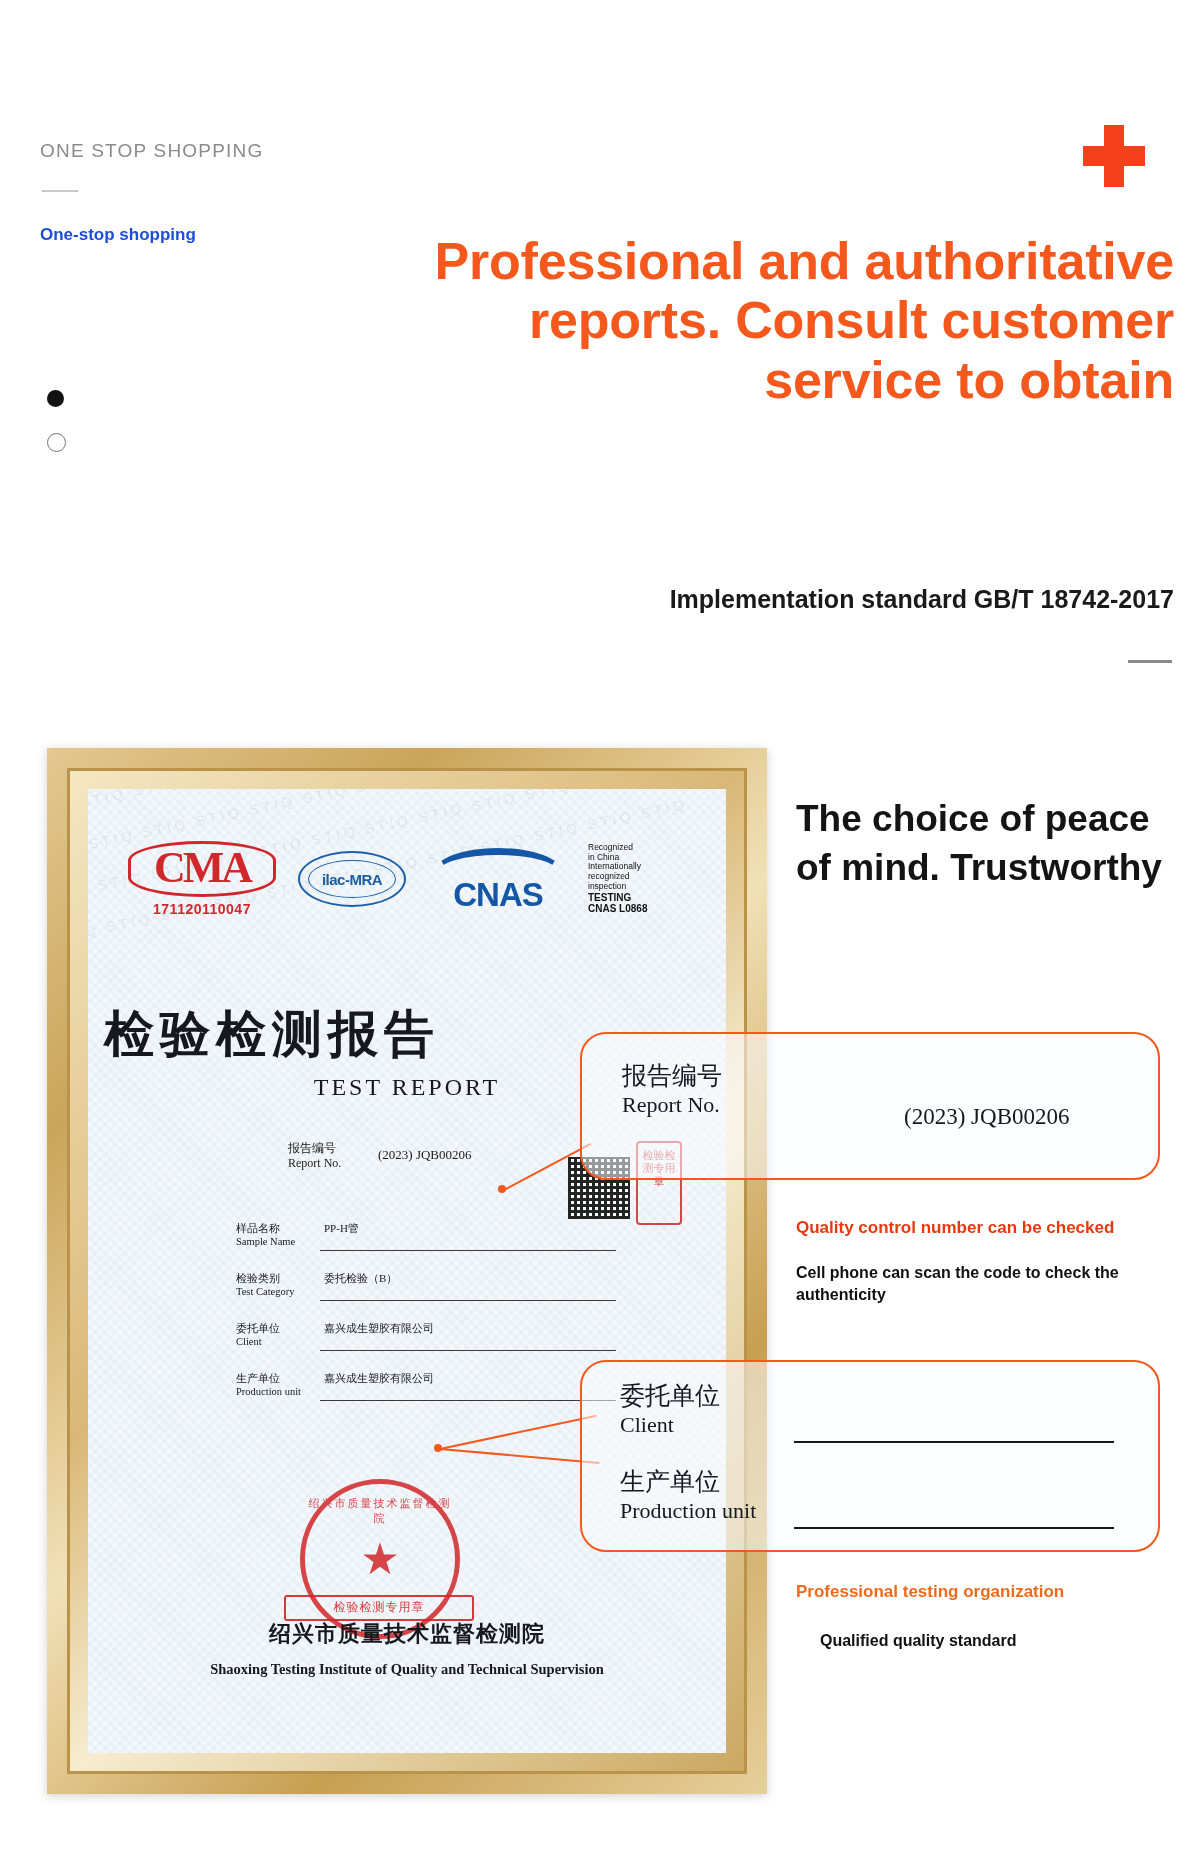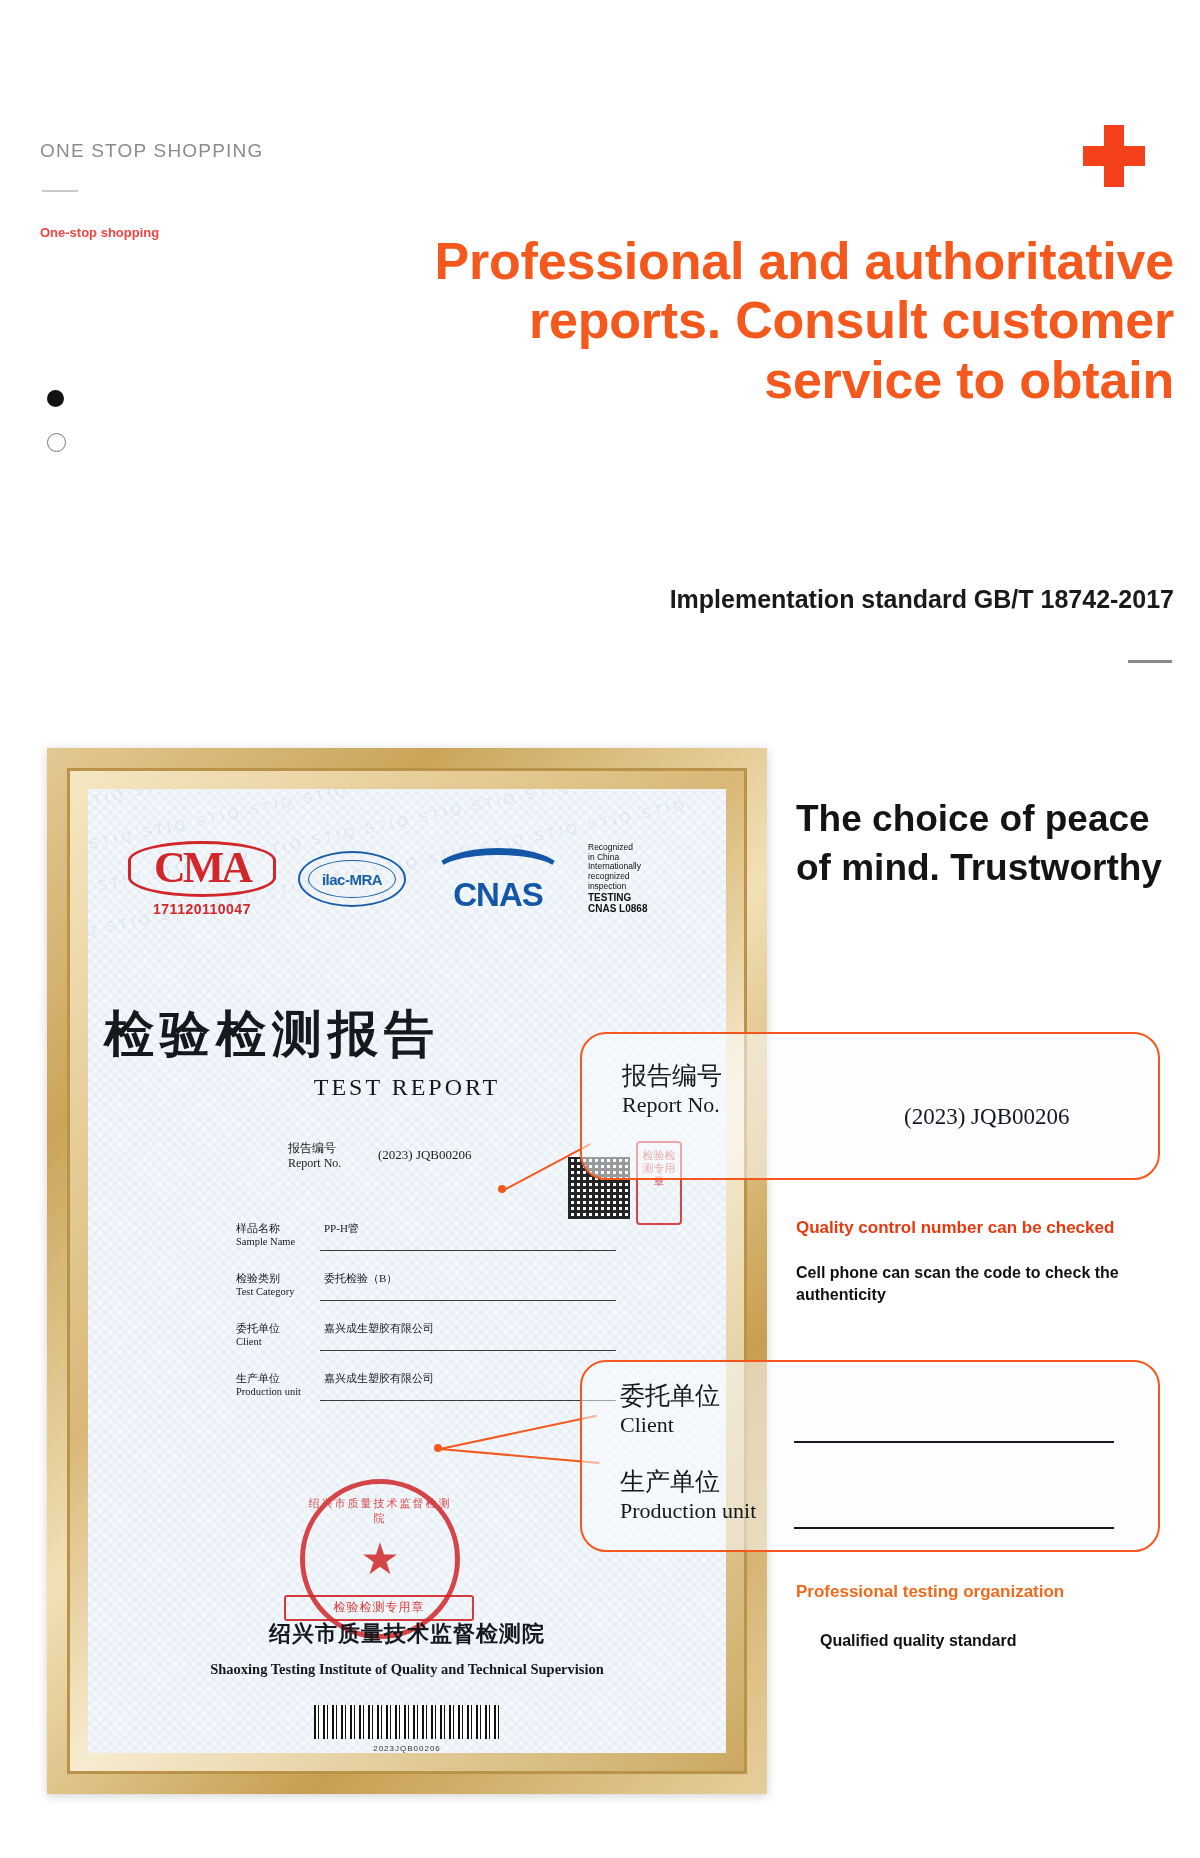--- a/index.html
+++ b/index.html
@@ -31,23 +31,23 @@
     left: 42px;
     top: 190px;
     width: 36px;
     height: 2px;
     background: #c9c9c9;
   }
   .eyebrow-sub {
     position: absolute;
     left: 40px;
     top: 225px;
-    font-size: 13px;
-    font-weight: bold;
-    color: #ef4444;
+    font-size: 17px;
+    font-weight: bold;
+    color: #1d4ed8;
   }
 
   .plus-mark {
     position: absolute;
     right: 55px;
     top: 125px;
     width: 62px;
     height: 62px;
   }
   .plus-mark .bar-h {
@@ -604,24 +604,20 @@
 
       <div class="seal">
         <div class="arc-top">绍兴市质量技术监督检测院</div>
         <div class="star">★</div>
       </div>
       <div class="seal-band">检验检测专用章</div>
 
       <div class="org-cn">绍兴市质量技术监督检测院</div>
       <div class="org-en">Shaoxing Testing Institute of Quality and Technical Supervision</div>
 
-      <div class="barcode">
-        <span class="bars"></span>
-        <span class="code">2023JQB00206</span>
-      </div>
 
     </div>
   </div>
 </div>
 
 <div class="right-head">The choice of peace of mind. Trustworthy</div>
 
 <div class="leader-dot" style="left:498px; top:1185px;"></div>
 <div class="leader" style="left:504px; top:1189px; width:98px; transform: rotate(-28deg);"></div>
 

